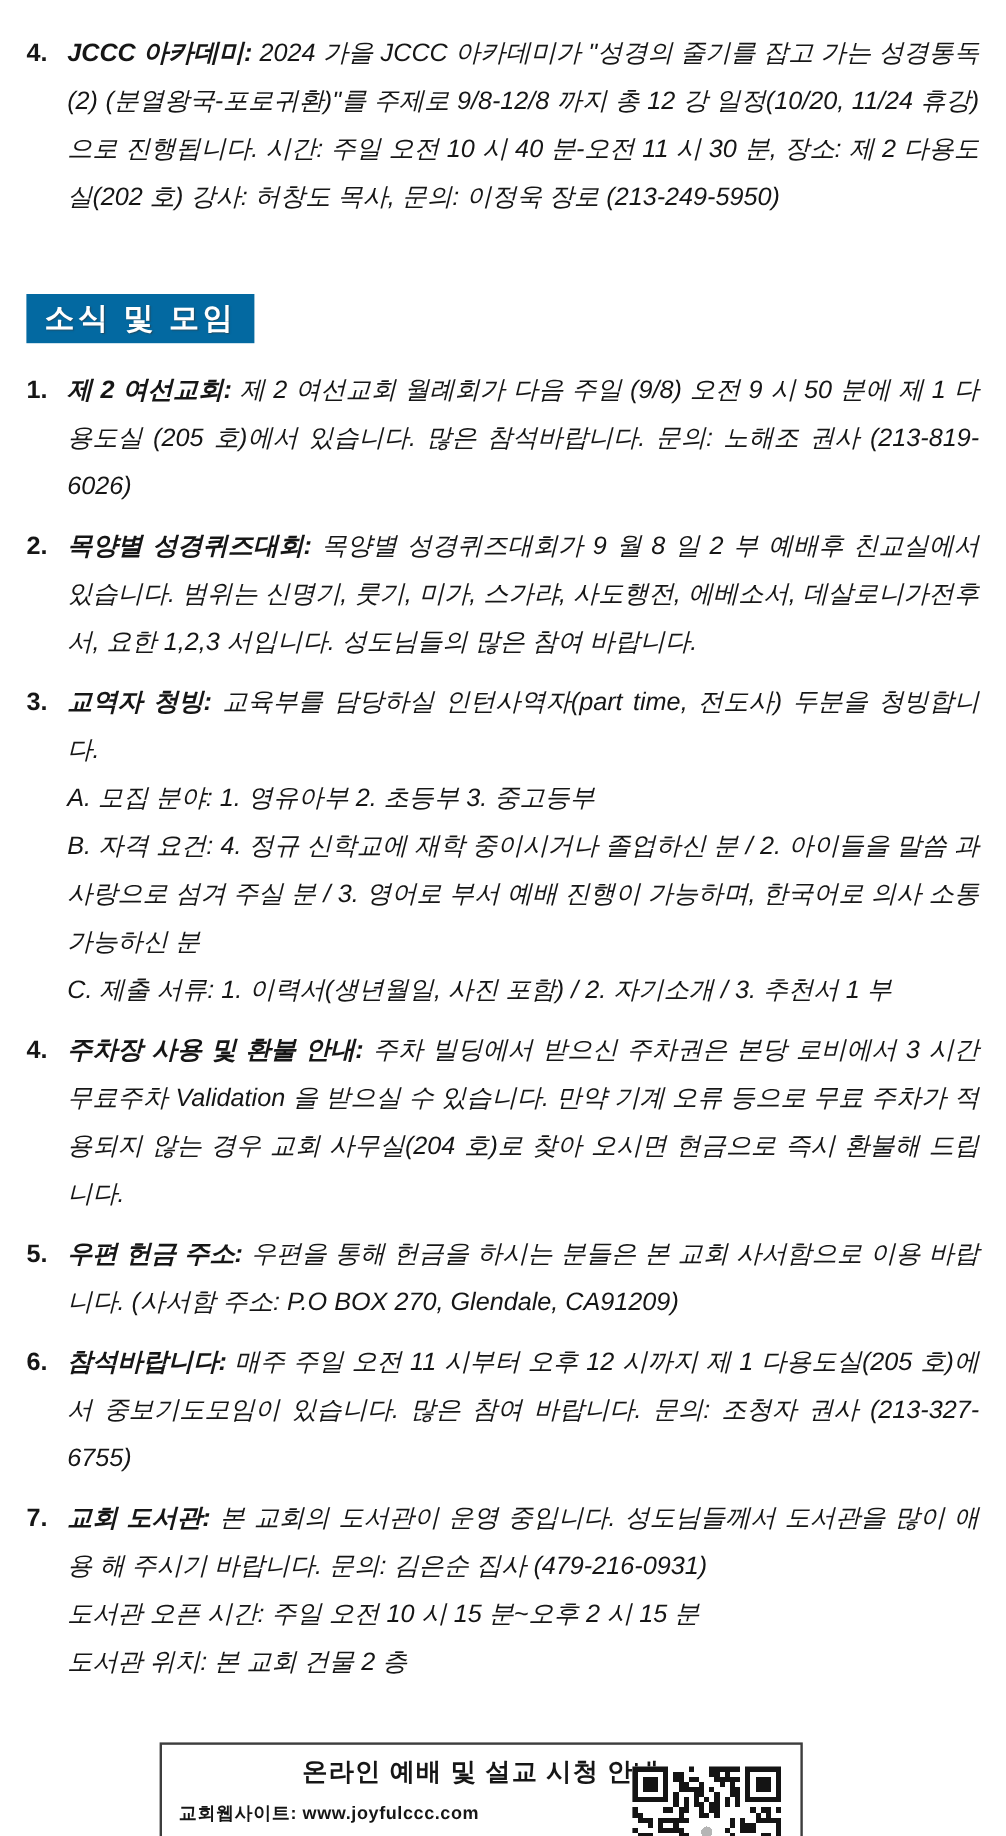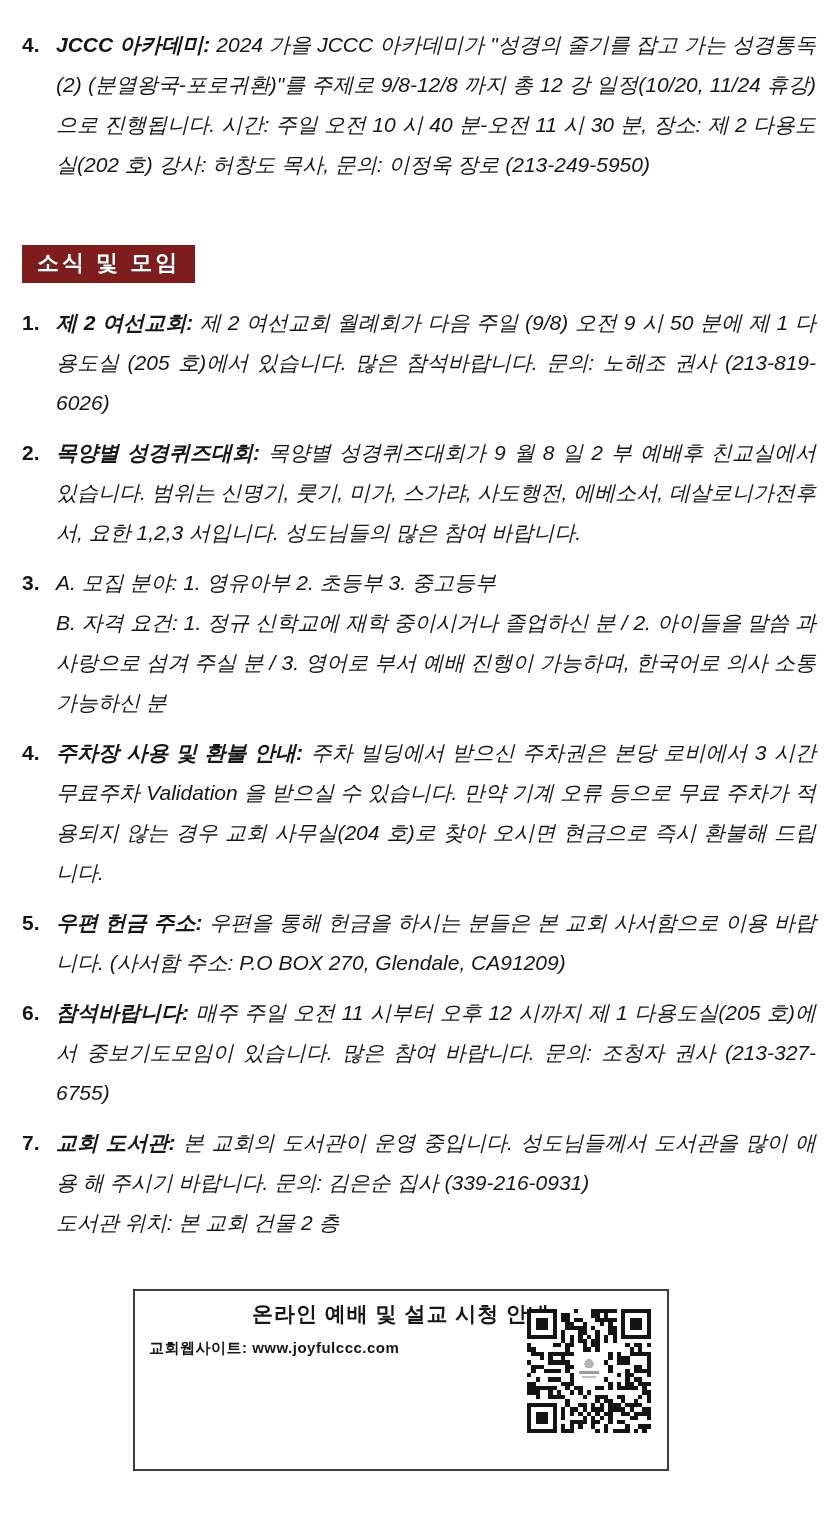--- a/index.html
+++ b/index.html
@@ -26,23 +26,23 @@
   }
   .item .content {
     flex:1;
     text-align:justify;
     font-style:italic;
   }
   .item .title { font-weight:700; }
   .sub-line { text-align:justify; }
   .section-header {
     display:inline-block;
-    background:#7f1d1d;
+    background:#0369a1;
     color:#ffffff;
-    font-size:22px;
+    font-size:25px;
     font-weight:700;
     letter-spacing:3px;
     padding:3px 15px 5px 15px;
     margin:50px 0 20px 0;
     text-shadow:1px 1px 1px rgba(55,55,55,0.55);
   }
   .fbox {
     position:relative;
     width:536px; height:182px;
     box-sizing:border-box;
@@ -91,22 +91,24 @@
   </div>
 
   <div class="item">
     <span class="num">2.</span>
     <div class="content"><span class="title">목양별 성경퀴즈대회:</span> <span>목양별 성경퀴즈대회가 9 월 8 일 2 부 예배후 친교실에서 있습니다. 범위는 신명기, 룻기, 미가, 스가랴, 사도행전, 에베소서, 데살로니가전후서, 요한 1,2,3 서입니다. 성도님들의 많은 참여 바랍니다.</span></div>
   </div>
 
   <div class="item">
     <span class="num">3.</span>
     <div class="content">
+      <div><span class="title">교역자 청빙:</span> <span>교육부를 담당하실 인턴사역자(part time, 전도사) 두분을 청빙합니다.</span></div>
       <div class="sub-line">A. 모집 분야: 1. 영유아부 2. 초등부 3. 중고등부</div>
-      <div class="sub-line">B. 자격 요건: 1. 정규 신학교에 재학 중이시거나 졸업하신 분 / 2. 아이들을 말씀 과 사랑으로 섬겨 주실 분 / 3. 영어로 부서 예배 진행이 가능하며, 한국어로 의사 소통가능하신 분</div>
+      <div class="sub-line">B. 자격 요건: 4. 정규 신학교에 재학 중이시거나 졸업하신 분 / 2. 아이들을 말씀 과 사랑으로 섬겨 주실 분 / 3. 영어로 부서 예배 진행이 가능하며, 한국어로 의사 소통가능하신 분</div>
+      <div class="sub-line">C. 제출 서류: 1. 이력서(생년월일, 사진 포함) / 2. 자기소개 / 3. 추천서 1 부</div>
     </div>
   </div>
 
   <div class="item">
     <span class="num">4.</span>
     <div class="content"><span class="title">주차장 사용 및 환불 안내:</span> <span>주차 빌딩에서 받으신 주차권은 본당 로비에서 3 시간 무료주차 Validation 을 받으실 수 있습니다. 만약 기계 오류 등으로 무료 주차가 적용되지 않는 경우 교회 사무실(204 호)로 찾아 오시면 현금으로 즉시 환불해 드립니다.</span></div>
   </div>
 
   <div class="item">
     <span class="num">5.</span>
@@ -114,21 +116,22 @@
   </div>
 
   <div class="item">
     <span class="num">6.</span>
     <div class="content"><span class="title">참석바랍니다:</span> <span>매주 주일 오전 11 시부터 오후 12 시까지 제 1 다용도실(205 호)에서 중보기도모임이 있습니다. 많은 참여 바랍니다. 문의: 조청자 권사 (213-327-6755)</span></div>
   </div>
 
   <div class="item">
     <span class="num">7.</span>
     <div class="content">
-      <div><span class="title">교회 도서관:</span> <span>본 교회의 도서관이 운영 중입니다. 성도님들께서 도서관을 많이 애용 해 주시기 바랍니다. 문의: 김은순 집사 (339-216-0931)</span></div>
+      <div><span class="title">교회 도서관:</span> <span>본 교회의 도서관이 운영 중입니다. 성도님들께서 도서관을 많이 애용 해 주시기 바랍니다. 문의: 김은순 집사 (479-216-0931)</span></div>
+      <div class="sub-line">도서관 오픈 시간: 주일 오전 10 시 15 분~오후 2 시 15 분</div>
       <div class="sub-line">도서관 위치: 본 교회 건물 2 층</div>
     </div>
   </div>
 
   <div class="fbox">
     <div class="fbox-title">온라인 예배 및 설교 시청 안내</div>
     <div class="fbox-web"><span>교회웹사이트:</span> <span>www.joyfulccc.com</span></div>
 
     <div class="qr">
       <svg id="qr-svg" viewBox="0 0 29 29" xmlns="http://www.w3.org/2000/svg">

